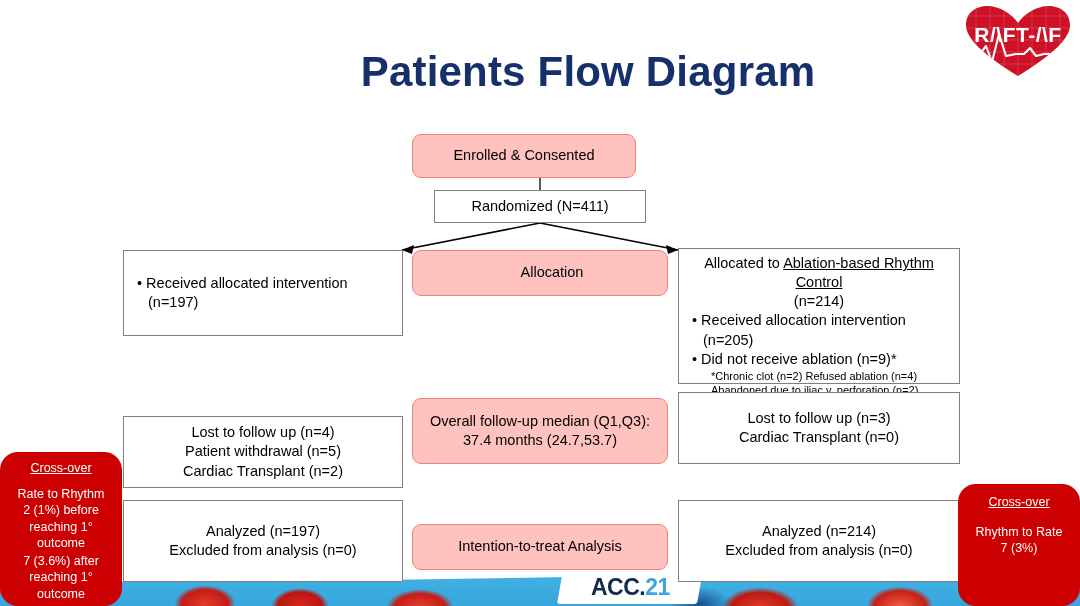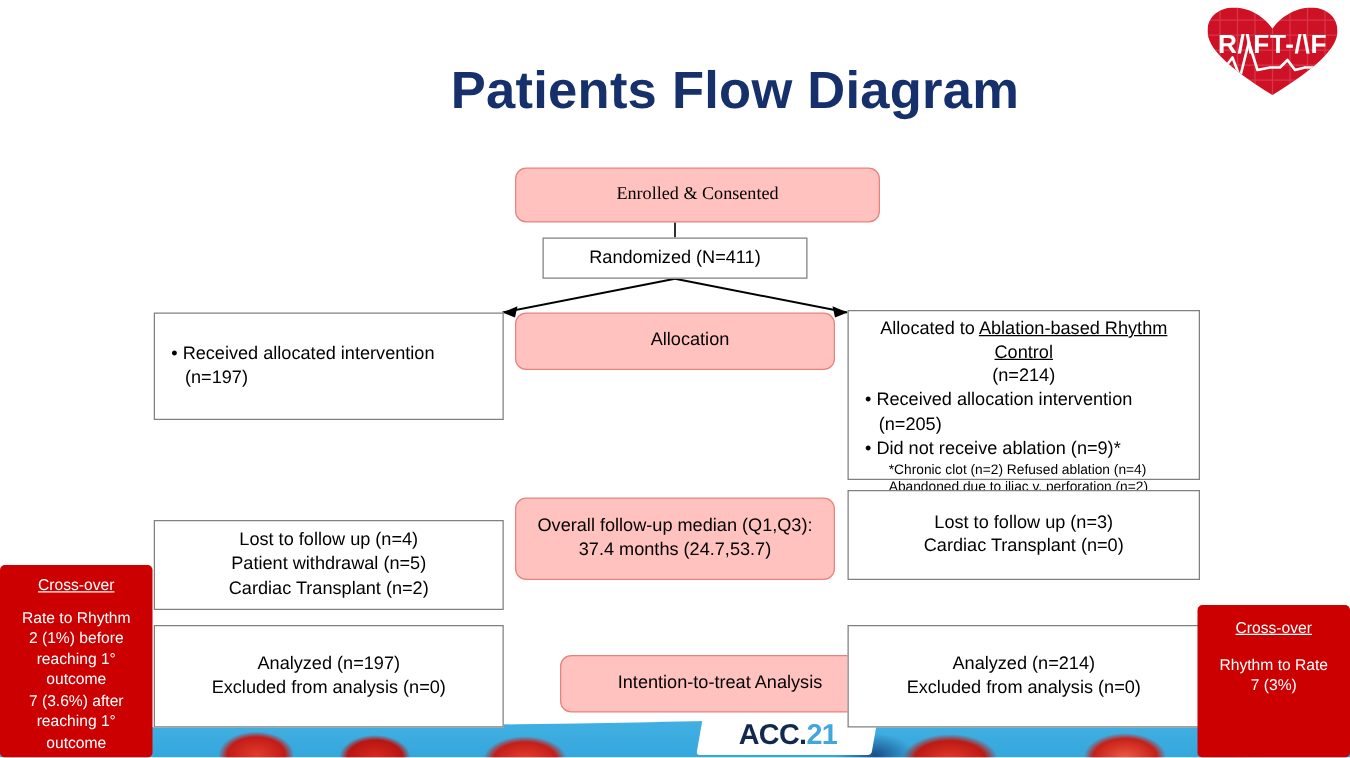--- a/index.html
+++ b/index.html
@@ -95,21 +95,21 @@
     line-height: 1.32;
   }
   .node.pink {
     background: #ffc2be;
     border: 1px solid #e8837c;
     border-radius: 9px;
   }
   .node.red {
     background: #cc0000;
     border: none;
-    border-radius: 4px;
+    border-radius: 18px;
     color: #ffffff;
   }
 
   .u { text-decoration: underline; }
 
   .bullet-line {
     display: block;
     text-align: left;
     width: 100%;
     padding-left: 14px;
@@ -185,38 +185,38 @@
 
   <line x1="540" y1="178" x2="540" y2="190" stroke="#000000" stroke-width="1.3"></line>
 
   <line x1="540" y1="223" x2="402" y2="250" stroke="#000000" stroke-width="1.6"></line>
   <polygon points="402,250 414,245 412,254" fill="#000000"></polygon>
 
   <line x1="540" y1="223" x2="678" y2="250" stroke="#000000" stroke-width="1.6"></line>
   <polygon points="678,250 666,245 668,254" fill="#000000"></polygon>
 </svg>
 
-<div class="node pink" style="left:412px; top:134px; width:292px; height:44px;font-family:Liberation Serif, serif;">
+<div class="node pink" style="left:412px; top:134px; width:224px; height:44px;">
   <span>Enrolled &amp; Consented</span>
 </div>
 
 <div class="node" style="left:434px; top:190px; width:212px; height:33px;">
   <span>Randomized (N=411)</span>
 </div>
 
 <div class="node pink" style="left:412px; top:250px; width:256px; height:46px;padding-left:24px;">
   <span>Allocation</span>
 </div>
 
 <div class="node pink" style="left:412px; top:398px; width:256px; height:66px;">
   <span class="center-line">Overall follow-up median (Q1,Q3):</span>
   <span class="center-line">37.4 months (24.7,53.7)</span>
 </div>
 
-<div class="node pink" style="left:412px; top:524px; width:256px; height:46px;margin-left:36px;">
+<div class="node pink" style="left:412px; top:524px; width:256px; height:46px;">
   <span>Intention-to-treat Analysis</span>
 </div>
 
 <div class="node pad-box" style="left:123px; top:250px; width:280px; height:86px;">
   <span class="bullet-line">Received allocated intervention (n=197)</span>
 </div>
 
 <div class="node" style="left:123px; top:392px; width:280px; height:72px;margin-top:24px;">
   <span class="center-line">Lost to follow up (n=4)</span>
   <span class="center-line">Patient withdrawal (n=5)</span>

